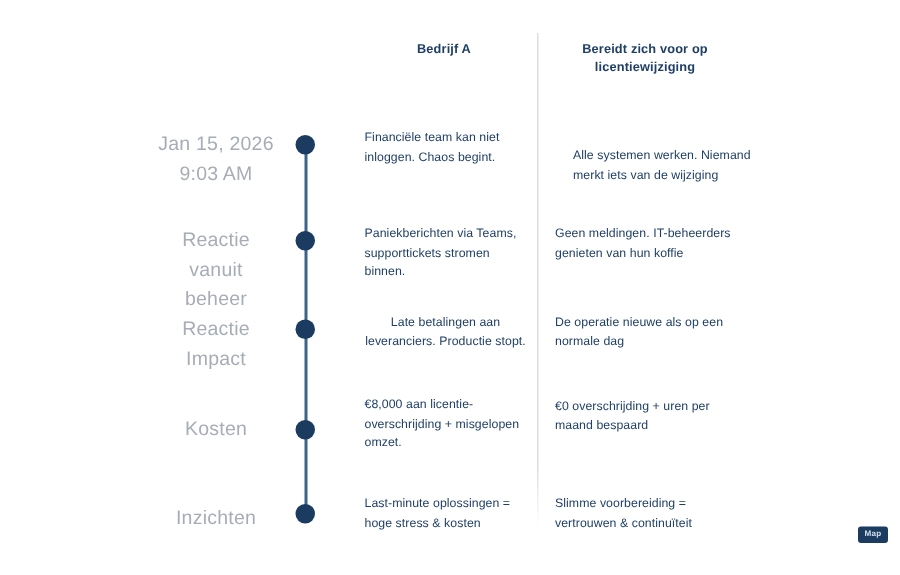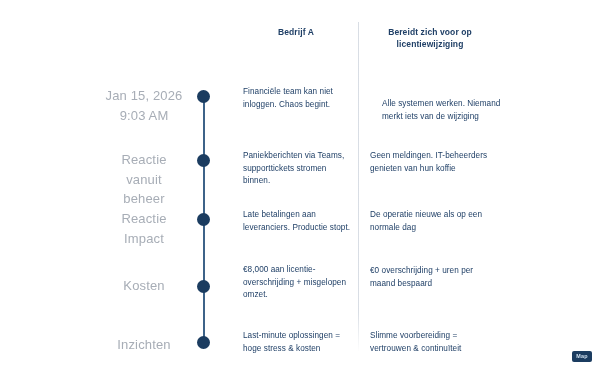--- a/index.html
+++ b/index.html
@@ -178,21 +178,21 @@
     <div class="cell cell-a" style="top:0px;">Paniekberichten via Teams, supporttickets stromen binnen.</div>
     <div class="cell cell-b" style="top:0px;">Geen meldingen. IT-beheerders genieten van hun koffie</div>
   </div>
 
   <div class="row" style="top:209px;">
     <div class="row-label" style="top:0px;">
       <span>Reactie</span>
       <span>Impact</span>
     </div>
     <div class="dot" style="top:4px;"></div>
-    <div class="cell cell-a" style="top:0px;">Late betalingen aan leveranciers. Productie stopt.</div>
+    <div class="cell cell-a" style="top:0px;text-align:center;">Late betalingen aan leveranciers. Productie stopt.</div>
     <div class="cell cell-b" style="top:0px;">De operatie nieuwe als op een normale dag</div>
   </div>
 
   <div class="row" style="top:264px;">
     <div class="row-label" style="top:12px;">
       <span>Kosten</span>
       <span></span>
     </div>
     <div class="dot" style="top:16px;"></div>
     <div class="cell cell-a" style="top:0px;">€8,000 aan licentie-overschrijding + misgelopen omzet.</div>

